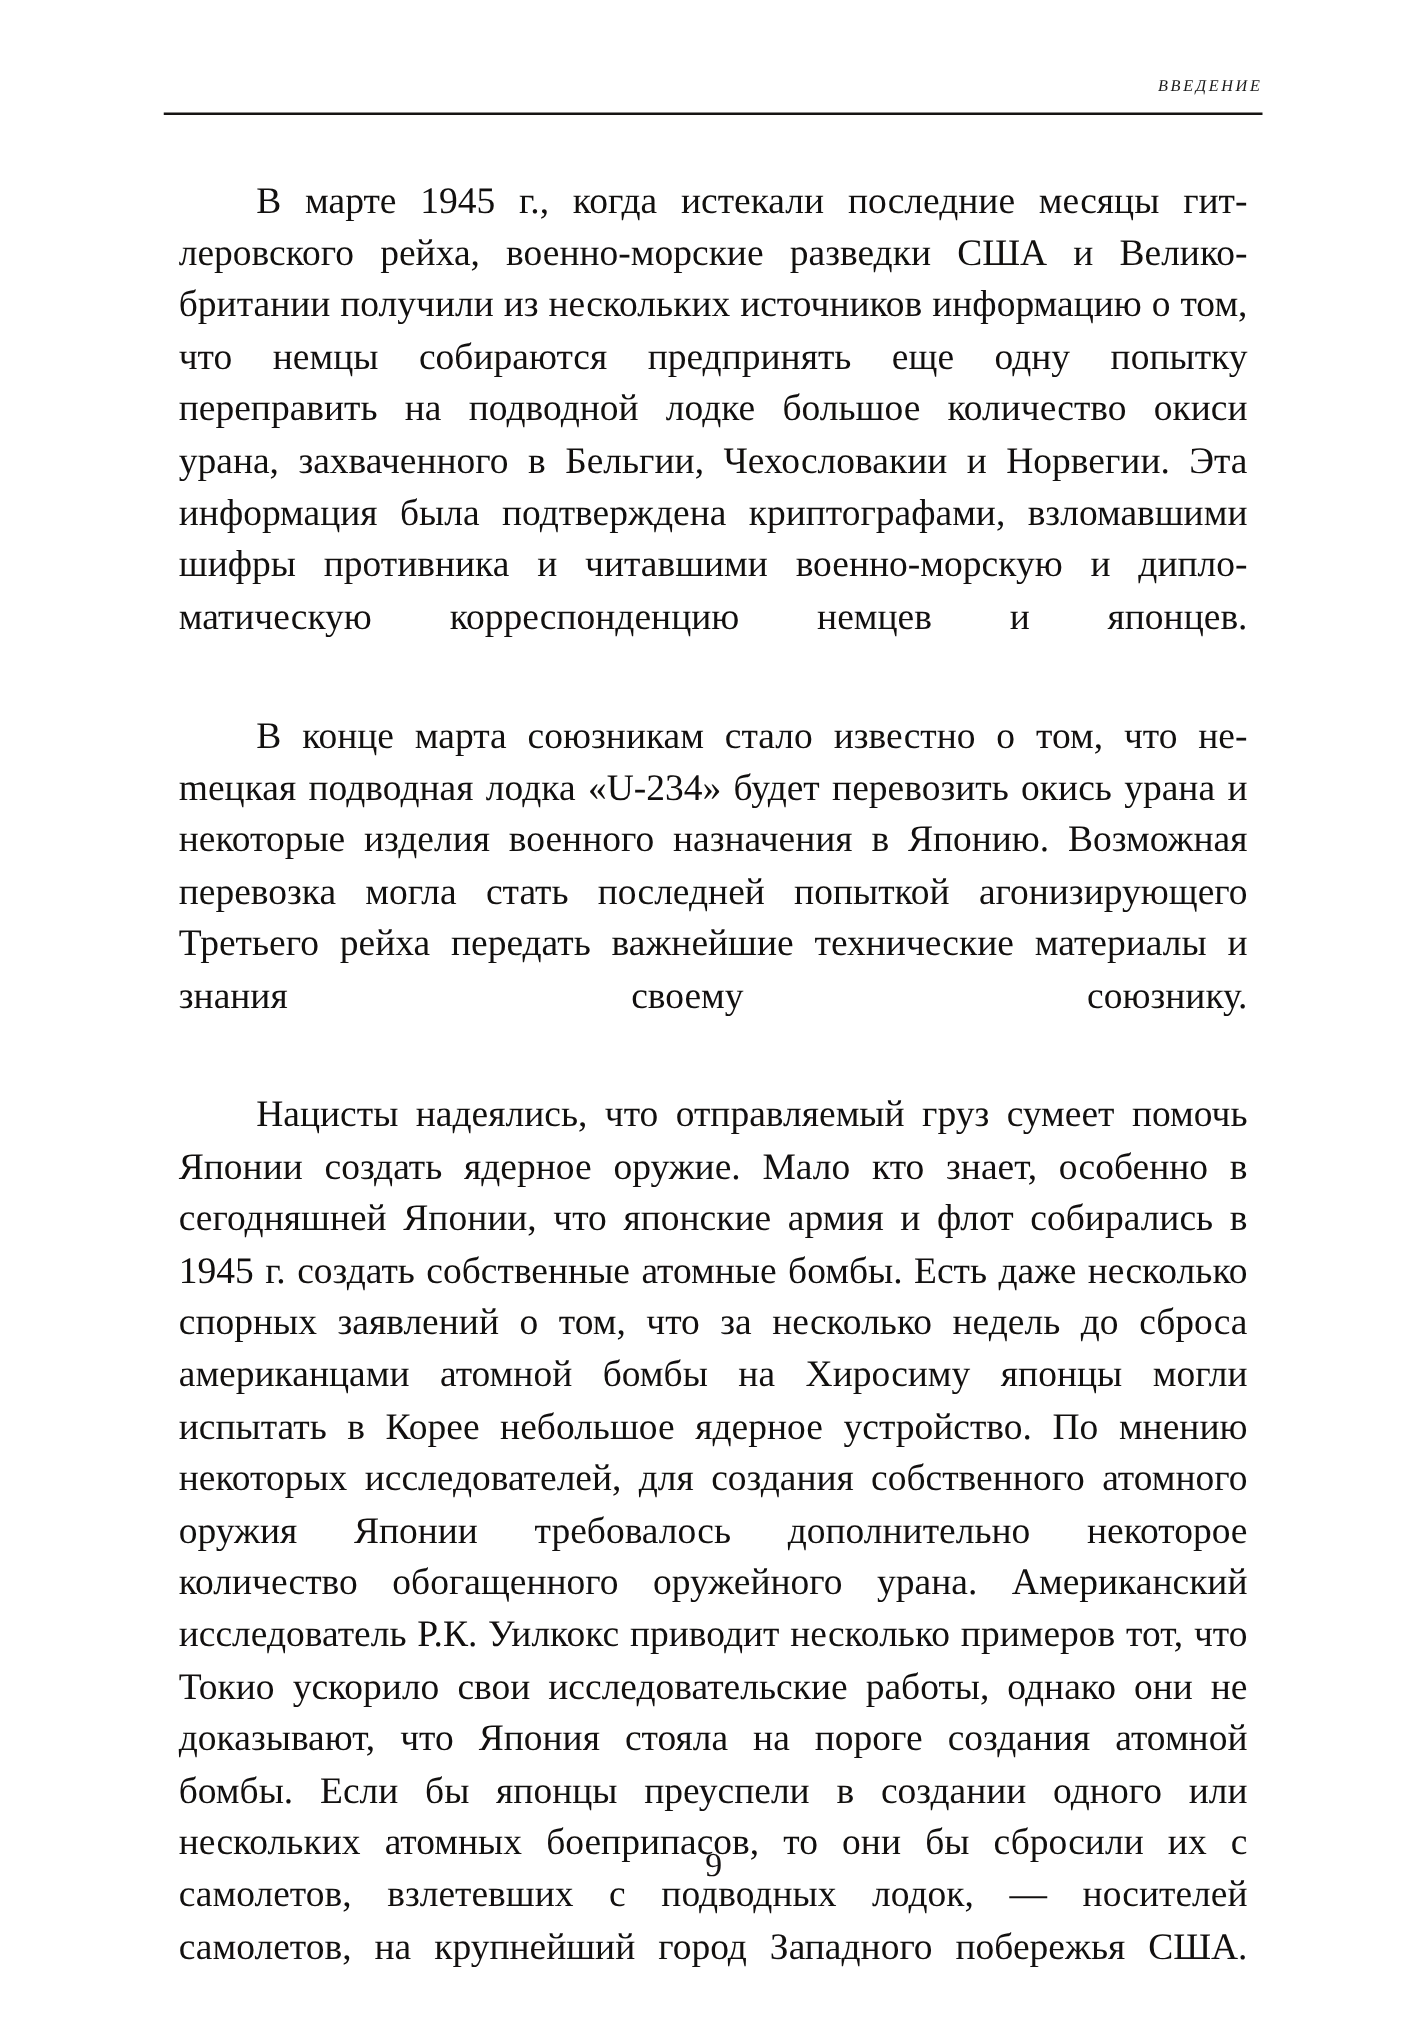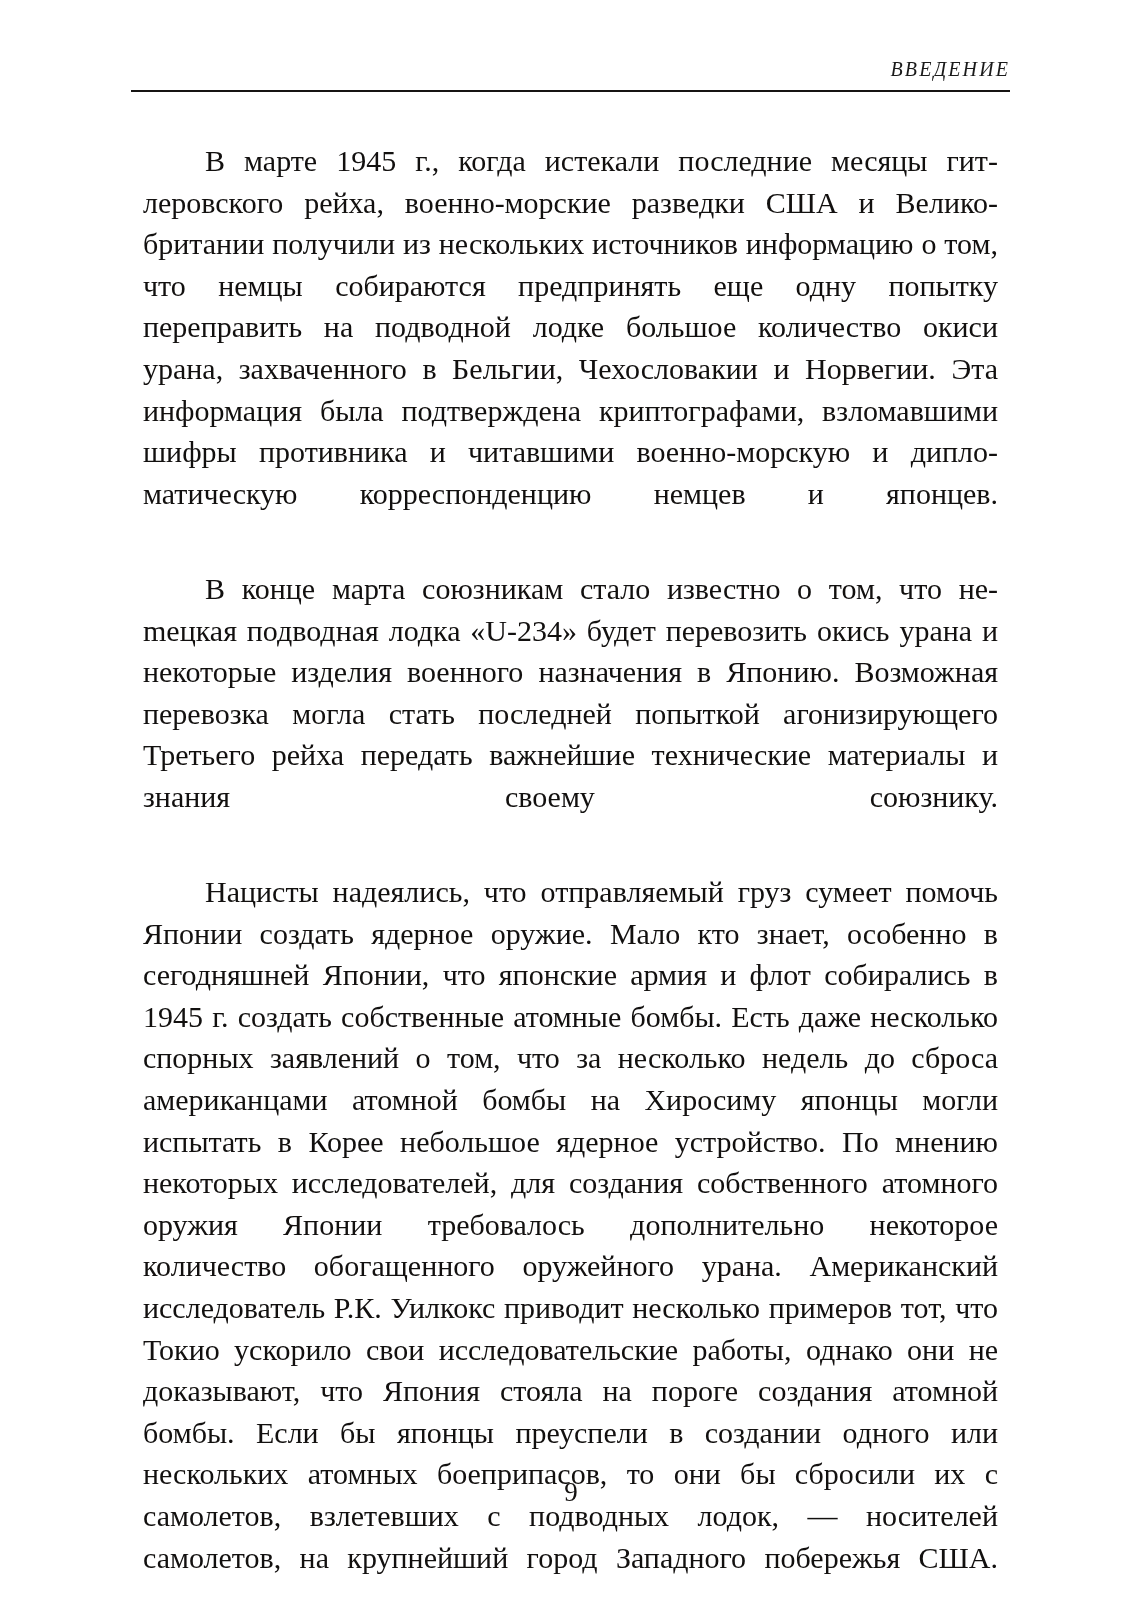--- a/index.html
+++ b/index.html
@@ -24,21 +24,21 @@
     left: 131px;
     top: 58px;
     width: 879px;
     height: 34px;
   }
 
   .running-header-text {
     display: block;
     text-align: right;
     font-style: italic;
-    font-size: 20px;
+    font-size: 13px;
     letter-spacing: 2.1px;
     line-height: 22px;
     color: #1a1a1a;
     white-space: nowrap;
     transform: scaleY(1.02);
     transform-origin: right bottom;
   }
 
   .header-rule {
     position: absolute;

